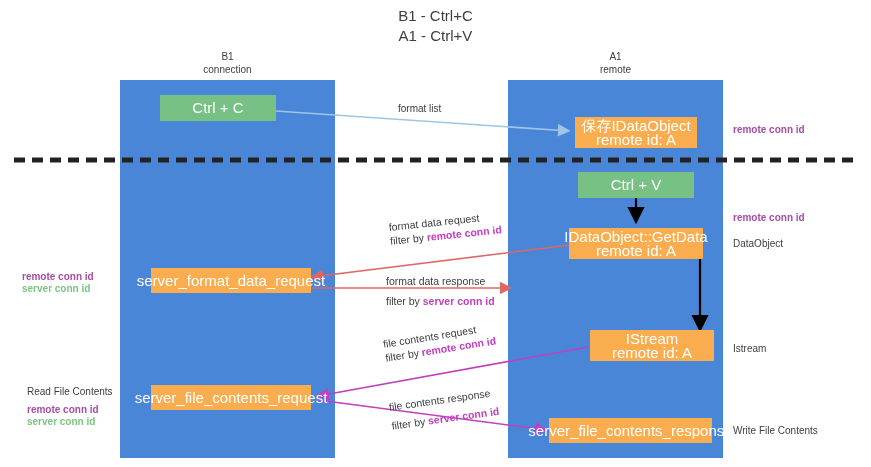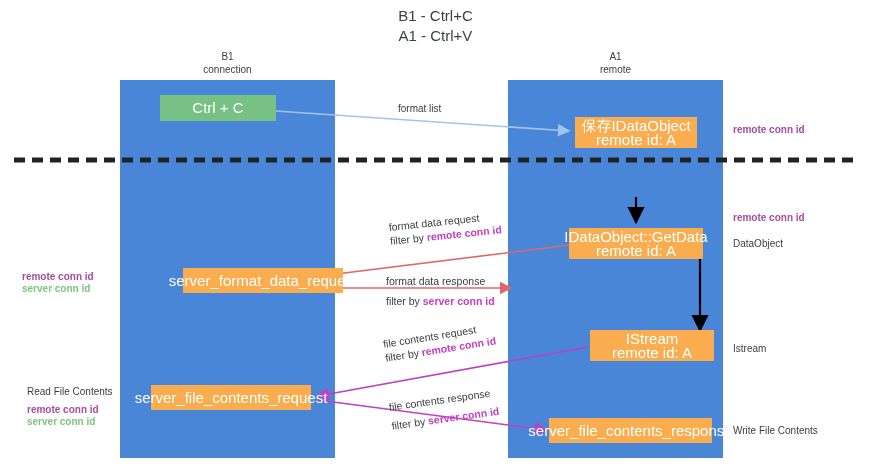--- a/index.html
+++ b/index.html
@@ -105,27 +105,30 @@
 
   <div class="node green" style="left:160px;top:95px;width:116px;height:26px;">
     <span>Ctrl + C</span>
   </div>
 
   <div class="node orange" style="left:575px;top:117px;width:122px;height:31px;">
     <span>保存IDataObject</span>
     <span>remote id: A</span>
   </div>
 
+  <div class="node green" style="left:578px;top:172px;width:116px;height:26px;">
+    <span>Ctrl + V</span>
+  </div>
 
   <div class="node orange" style="left:569px;top:228px;width:134px;height:31px;">
     <span>IDataObject::GetData</span>
     <span>remote id: A</span>
   </div>
 
-  <div class="node orange" style="left:151px;top:268px;width:160px;height:25px;margin-left:32px;">
+  <div class="node orange" style="left:151px;top:268px;width:160px;height:25px;">
     <span>server_format_data_request</span>
   </div>
 
 
   <div class="node orange" style="left:590px;top:330px;width:124px;height:31px;">
     <span>IStream</span>
     <span>remote id: A</span>
   </div>
 
   <div class="node orange" style="left:151px;top:385px;width:160px;height:25px;">

